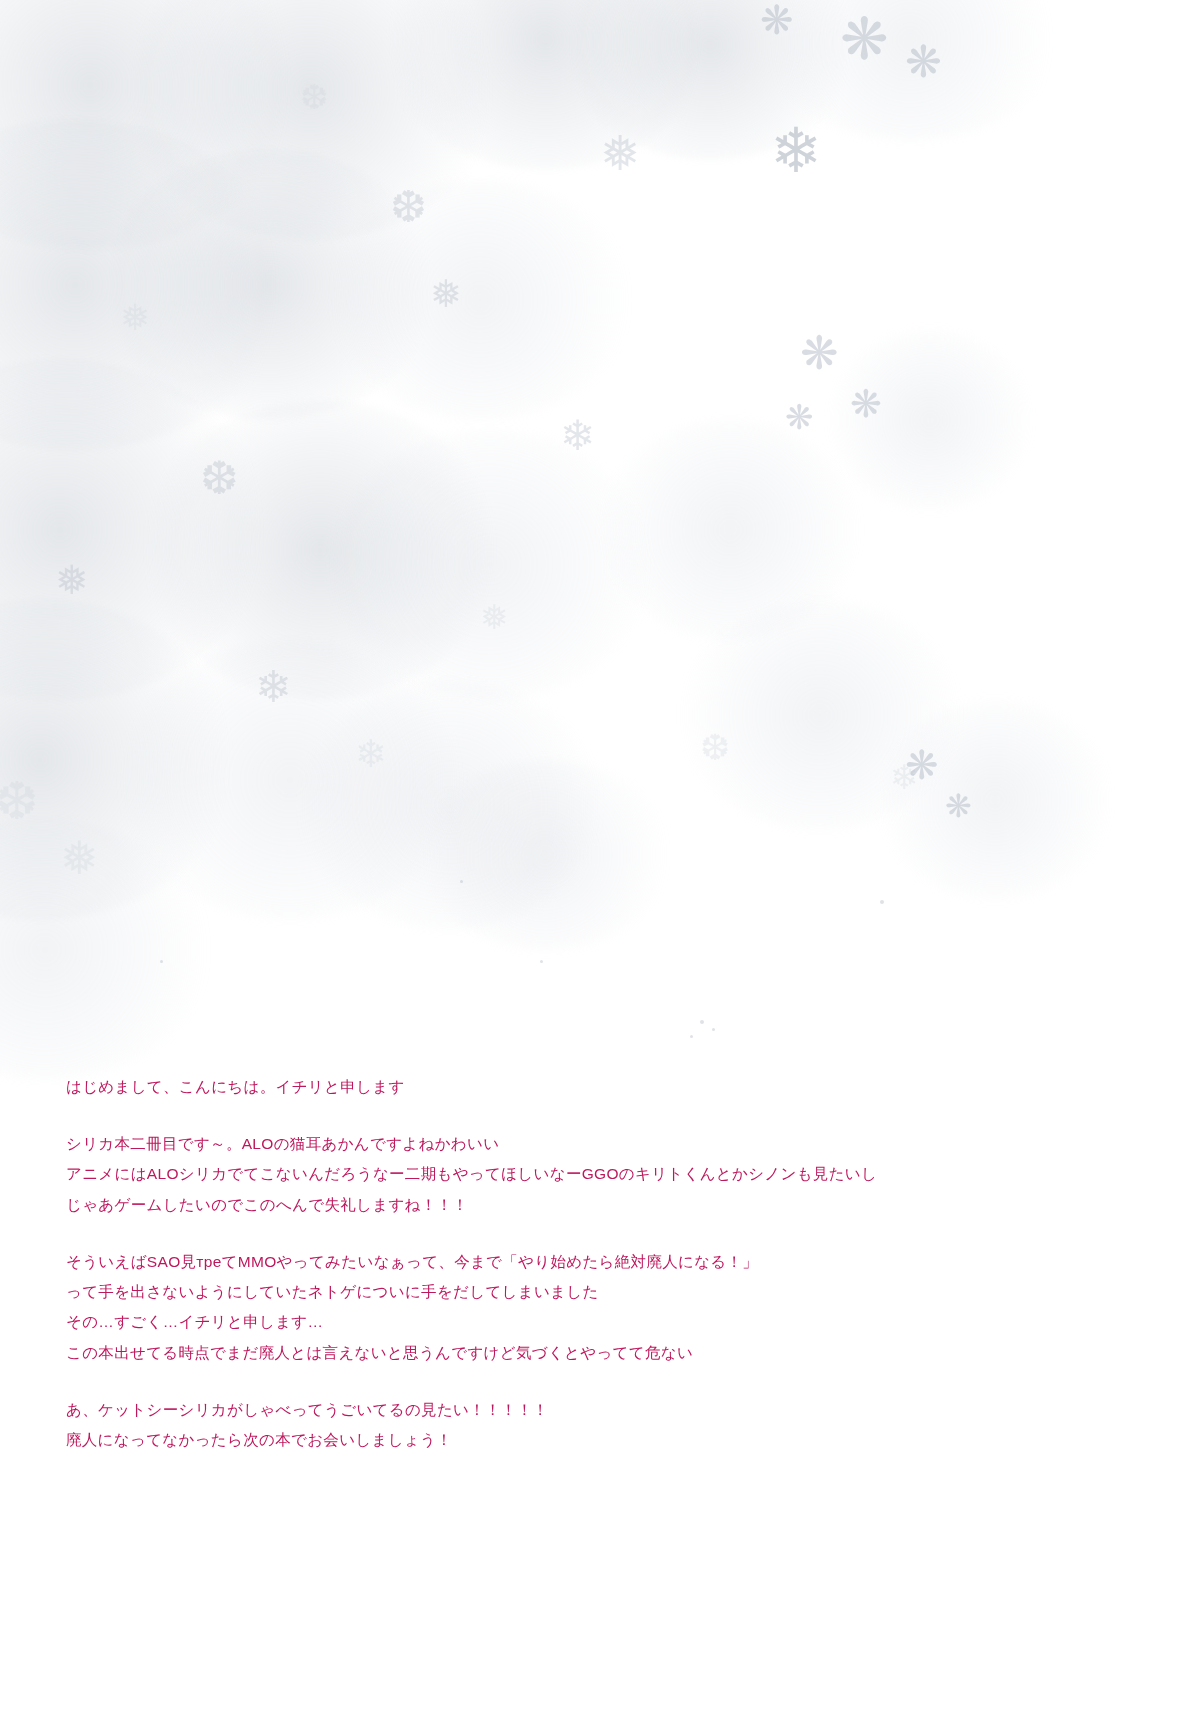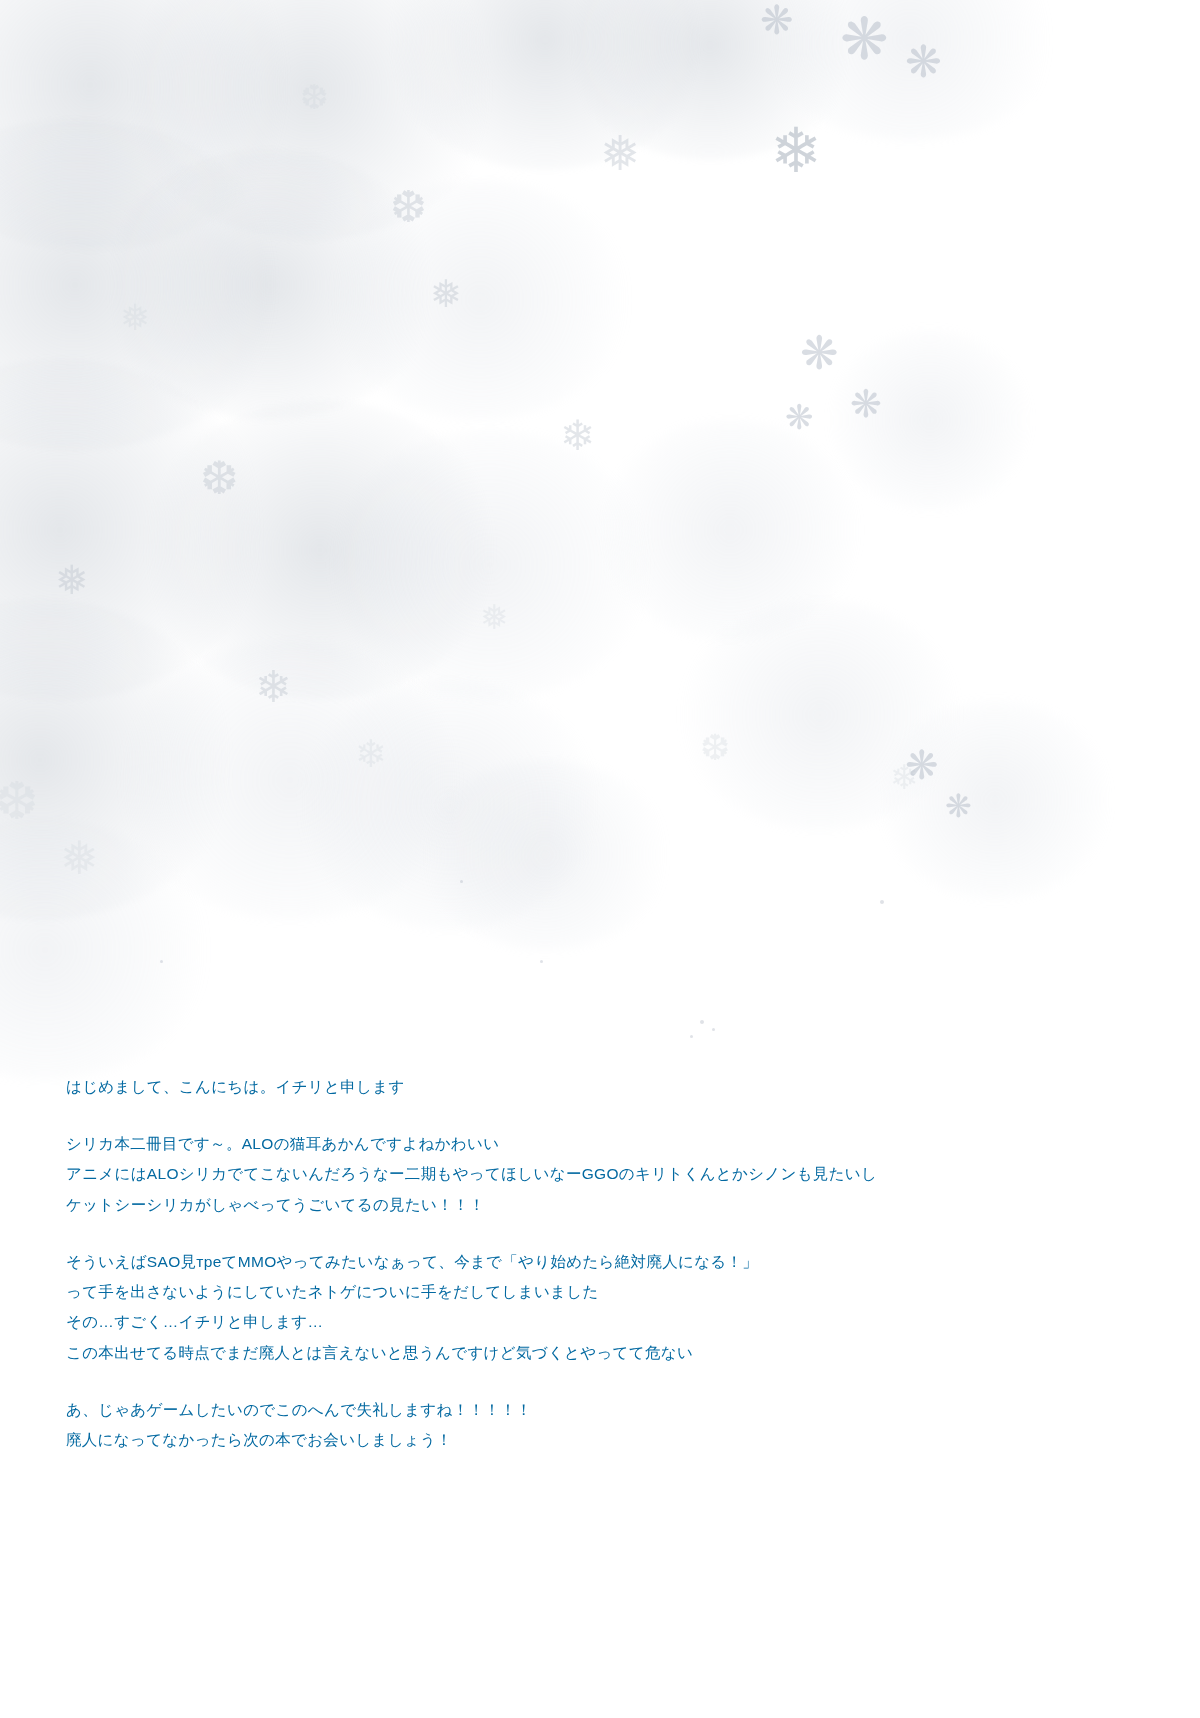--- a/index.html
+++ b/index.html
@@ -55,21 +55,21 @@
     border-radius: 50%;
     background: rgba(172,180,192,0.38);
   }
 
   
   .afterword {
     position: absolute;
     left: 66px;
     top: 1072px;
     width: 1020px;
-    color: #0369a1;
+    color: #be185d;
     font-size: 15.5px;
     line-height: 1.95;
     letter-spacing: 0.02em;
   }
   .afterword p {
     margin: 0 0 27px 0;
     white-space: pre-line;
   }
   .afterword p:last-child { margin-bottom: 0; }
 </style>
@@ -133,22 +133,22 @@
     <div class="speck" style="left:540px; top:960px;  width:3px; height:3px;"></div>
     <div class="speck" style="left:880px; top:900px;  width:4px; height:4px;"></div>
     <div class="speck" style="left:460px; top:880px;  width:3px; height:3px;"></div>
     <div class="speck" style="left:160px; top:960px;  width:3px; height:3px;"></div>
   </div>
 
   <div class="afterword">
     <p>はじめまして、こんにちは。イチリと申します</p>
     <p>シリカ本二冊目です～。ALOの猫耳あかんですよねかわいい
 アニメにはALOシリカでてこないんだろうなー二期もやってほしいなーGGOのキリトくんとかシノンも見たいし
-ケットシーシリカがしゃべってうごいてるの見たい！！！</p>
+じゃあゲームしたいのでこのへんで失礼しますね！！！</p>
     <p>そういえばSAO見треてMMOやってみたいなぁって、今まで「やり始めたら絶対廃人になる！」
 って手を出さないようにしていたネトゲについに手をだしてしまいました
 その…すごく…イチリと申します…
 この本出せてる時点でまだ廃人とは言えないと思うんですけど気づくとやってて危ない</p>
-    <p>あ、じゃあゲームしたいのでこのへんで失礼しますね！！！！！
+    <p>あ、ケットシーシリカがしゃべってうごいてるの見たい！！！！！
 廃人になってなかったら次の本でお会いしましょう！</p>
   </div>
 
 </div>
 
 </body></html>

